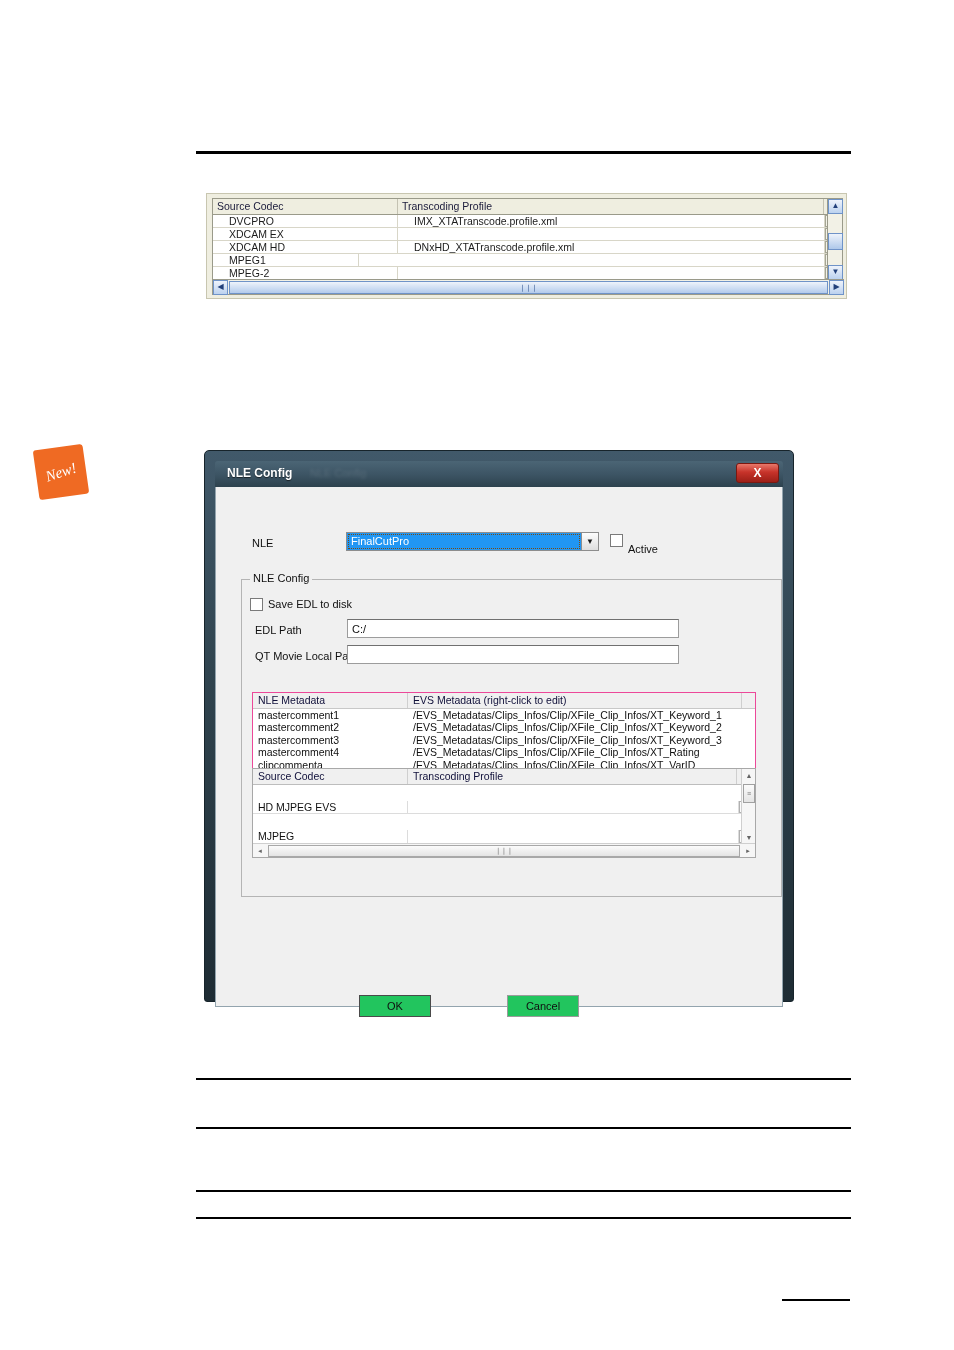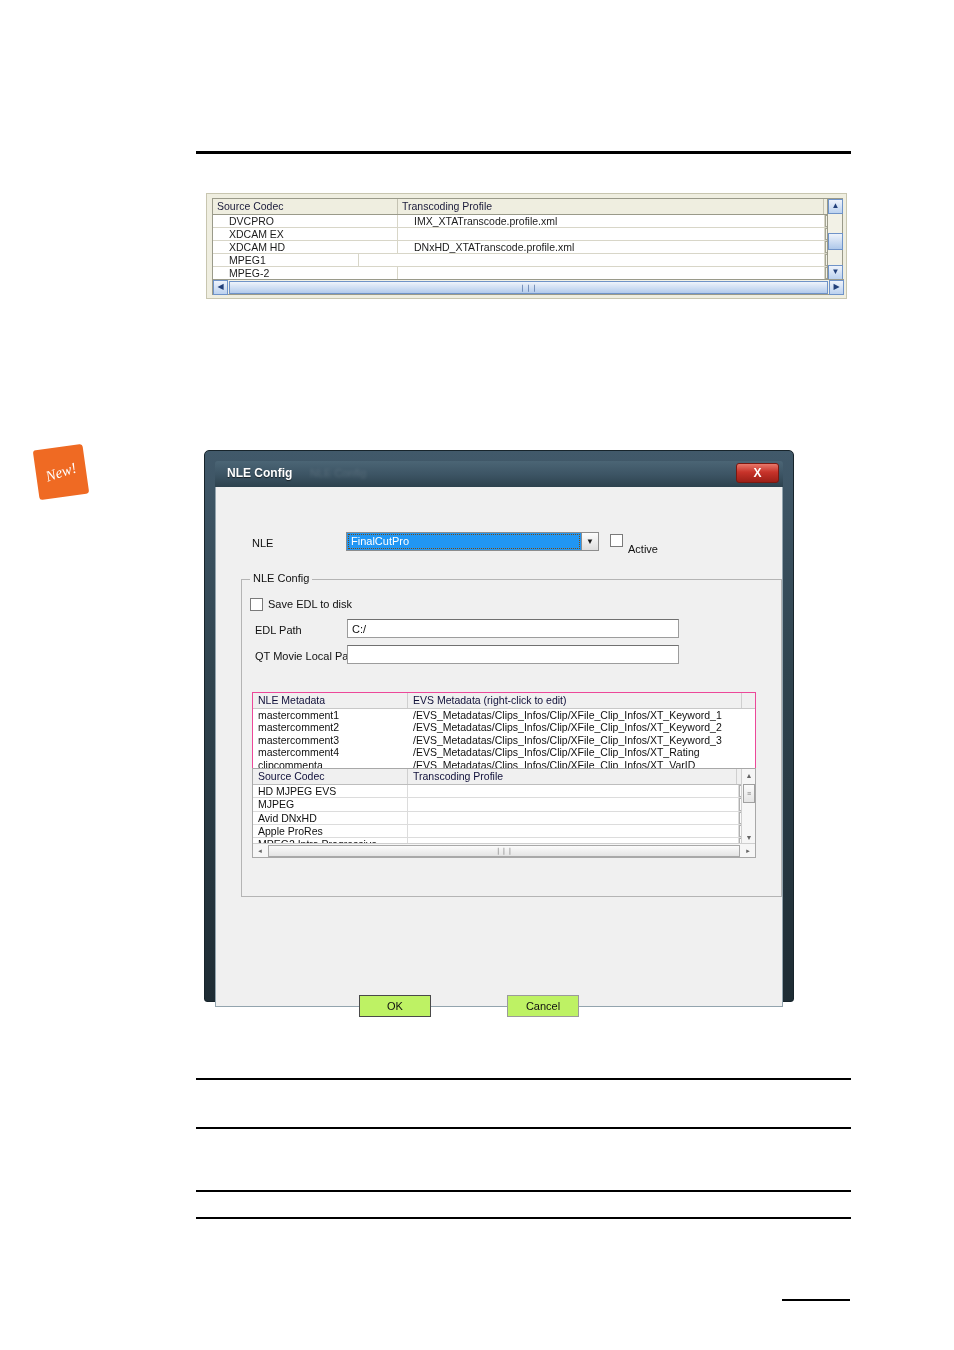--- a/index.html
+++ b/index.html
@@ -423,20 +423,21 @@
     overflow: hidden;
     line-height: 13px;
   }
   .c-row {
     display: flex;
     height: 13.3px;
     border-bottom: 1px solid #dcdcdc;
     font-size: 10.5px;
     color: #101010;
     box-sizing: border-box;
+    margin-top: 16px;
   }
   .c-row .rc {
     padding: 0 5px;
     box-sizing: border-box;
     white-space: nowrap;
     overflow: hidden;
     line-height: 12px;
     border-right: 1px solid #dcdcdc;
   }
   .c-dots {
@@ -501,21 +502,21 @@
     text-align: center;
     font-size: 7px;
     color: #777;
     line-height: 10px;
   }
 
   
   .dlg-btn {
     position: absolute;
     height: 22px;
-    background: #bef264;
+    background: #22c55e;
     font-family: "Liberation Sans", sans-serif;
     font-size: 11px;
     color: #101010;
     box-sizing: border-box;
     text-align: center;
   }
   #ok-button {
     left: 143px;
     top: 508px;
     width: 72px;

